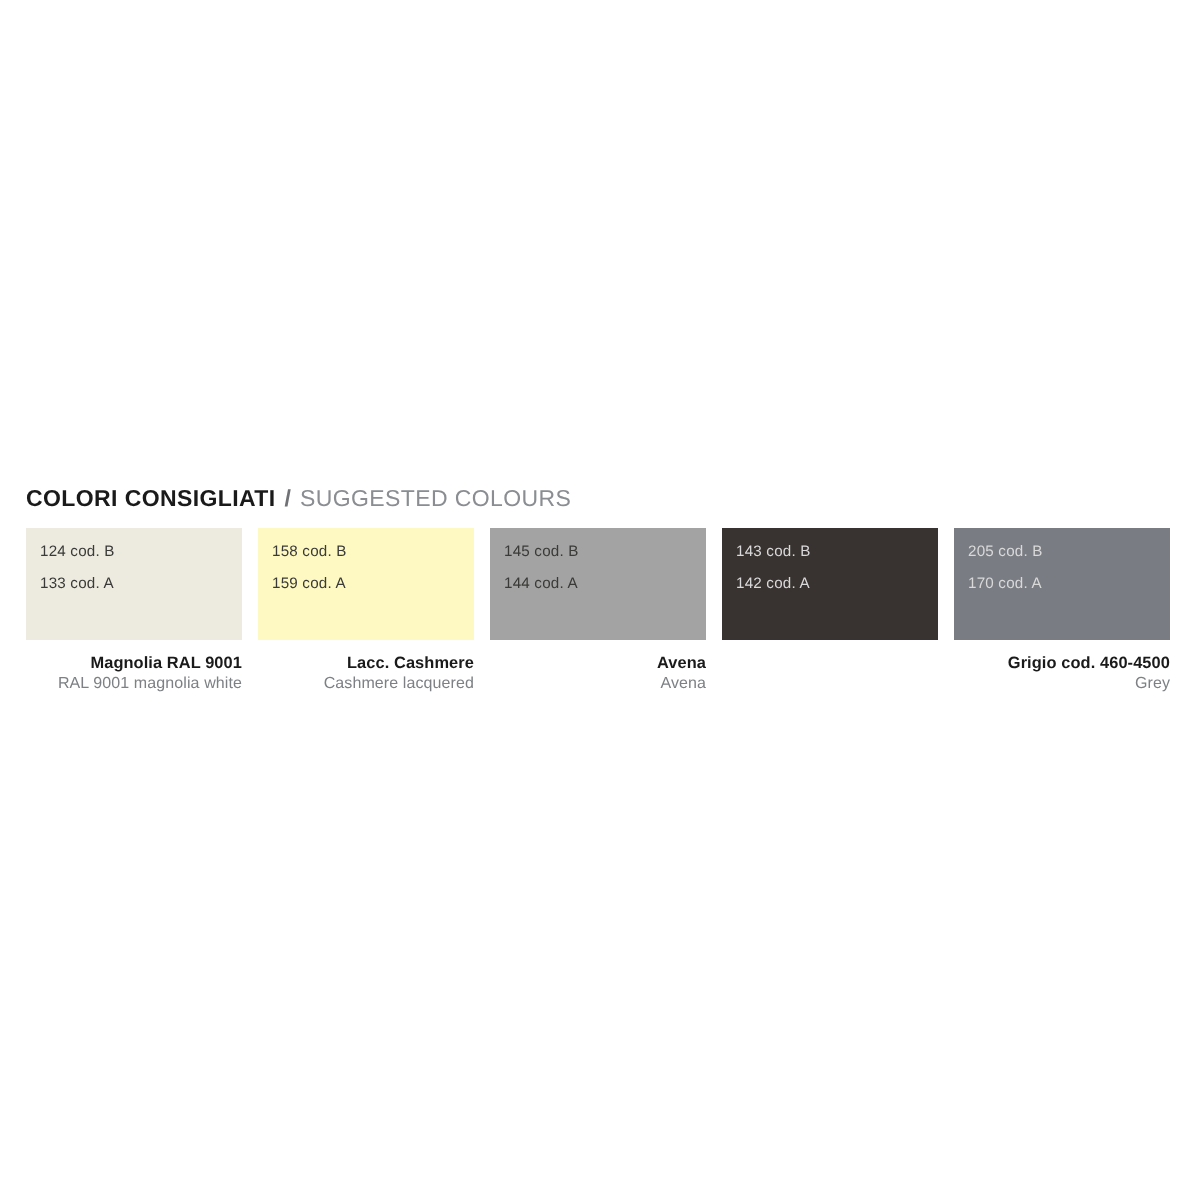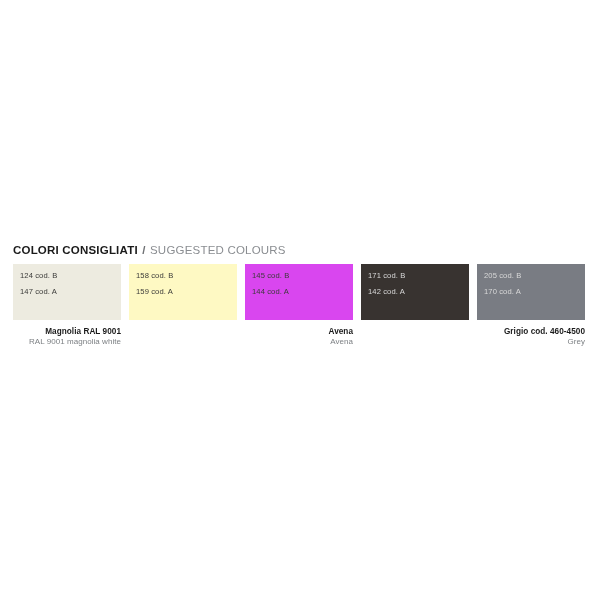--- a/index.html
+++ b/index.html
@@ -121,46 +121,50 @@
   <div class="section-header">
     <span class="title-it">COLORI CONSIGLIATI</span>
     <span class="sep">/</span>
     <span class="title-en">SUGGESTED COLOURS</span>
   </div>
 
   <div class="swatch-row" id="swatch-row">
       <div class="swatch-cell">
         <div class="swatch-chip chip-light" style="background: rgb(237, 235, 224);">
           <div class="code-line">124 cod. B</div>
-          <div class="code-line">147 cod. A</div>
+          <div class="code-line">133 cod. A</div>
         </div>
         <div class="swatch-caption">
           <div class="caption-it"><span>Magnolia RAL 9001</span></div>
           <div class="caption-en">RAL 9001 magnolia white</div>
         </div>
       </div>
       <div class="swatch-cell">
         <div class="swatch-chip chip-light" style="background: #fef9c3;">
           <div class="code-line">158 cod. B</div>
           <div class="code-line">159 cod. A</div>
         </div>
+        <div class="swatch-caption">
+          <div class="caption-it"><span>Lacc. Cashmere</span></div>
+          <div class="caption-en">Cashmere lacquered</div>
+        </div>
       </div>
       <div class="swatch-cell">
-        <div class="swatch-chip chip-light" style="background: #d946ef;">
+        <div class="swatch-chip chip-light" style="background: #a3a3a3;">
           <div class="code-line">145 cod. B</div>
           <div class="code-line">144 cod. A</div>
         </div>
         <div class="swatch-caption">
           <div class="caption-it"><span>Avena</span></div>
           <div class="caption-en">Avena</div>
         </div>
       </div>
       <div class="swatch-cell">
         <div class="swatch-chip chip-dark" style="background: rgb(56, 51, 48);">
-          <div class="code-line">171 cod. B</div>
+          <div class="code-line">143 cod. B</div>
           <div class="code-line">142 cod. A</div>
         </div>
       </div>
       <div class="swatch-cell">
         <div class="swatch-chip chip-dark" style="background: rgb(121, 124, 131);">
           <div class="code-line">205 cod. B</div>
           <div class="code-line">170 cod. A</div>
         </div>
         <div class="swatch-caption">
           <div class="caption-it"><span>Grigio cod. 460-4500</span></div>

